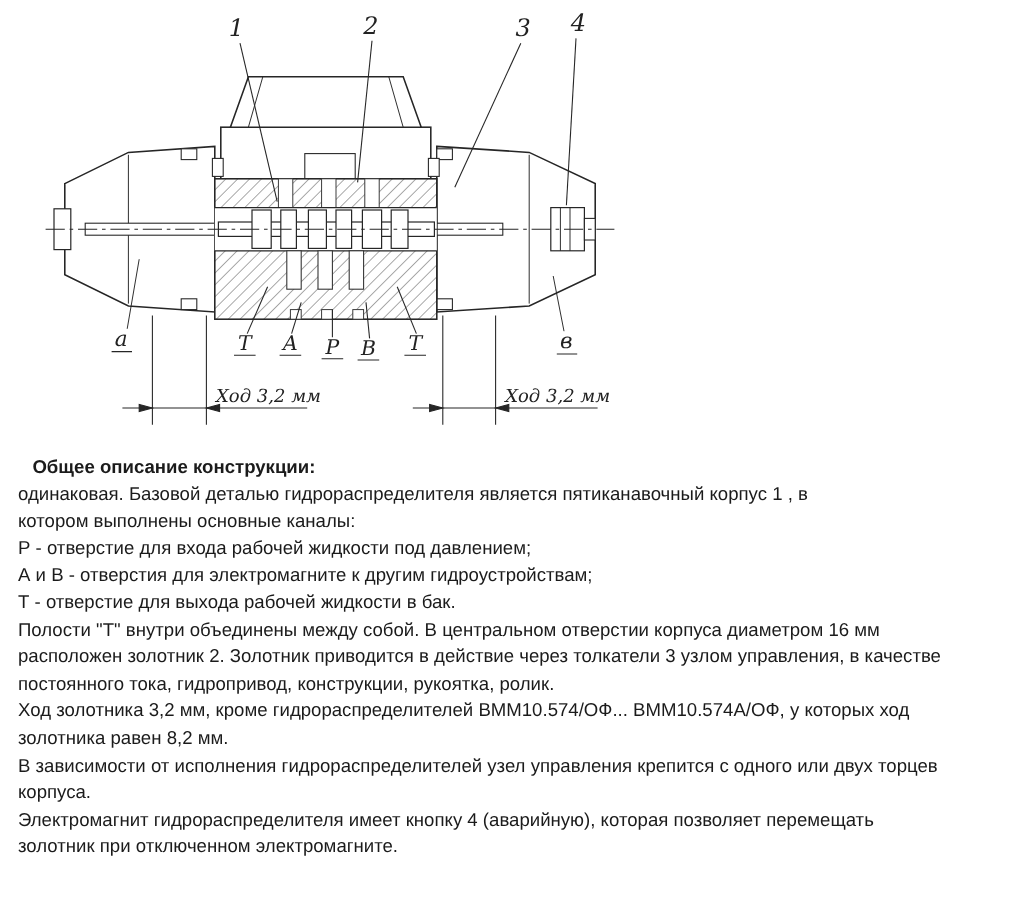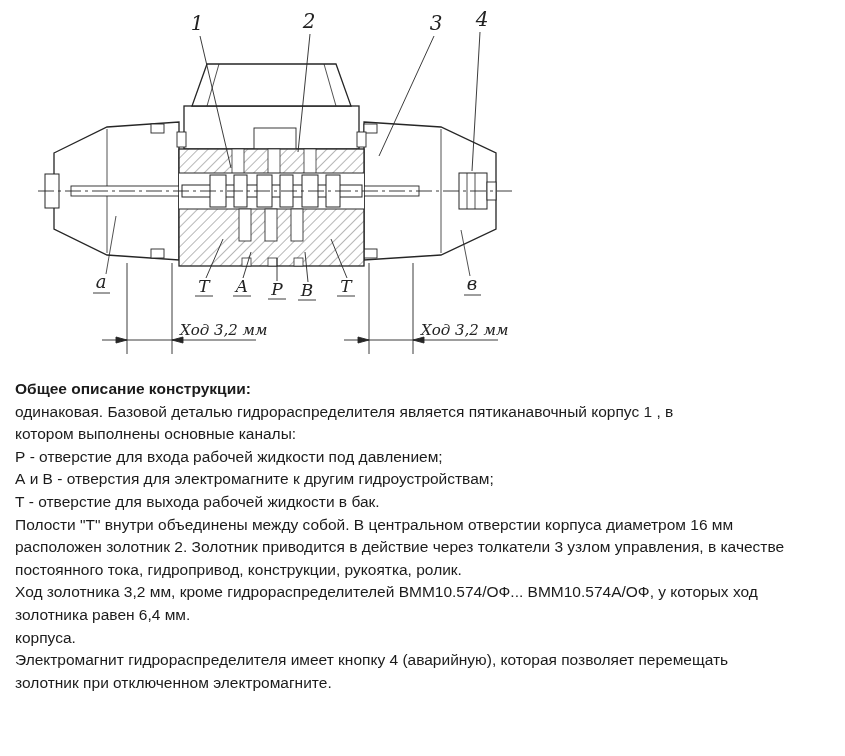--- a/index.html
+++ b/index.html
@@ -3,21 +3,21 @@
 <meta charset="utf-8">
 <style>
   html,body { margin:0; padding:0; background:#ffffff; }
   .page {
     width:845px; height:756px; overflow:hidden; background:#fff;
     font-family:"Liberation Sans", sans-serif; color:#1b1b1b;
   }
   .figure { padding:6px 0 0 14px; }
   svg text { font-family:"DejaVu Serif", serif; font-style:italic; fill:#222; }
   .text-block { padding:6px 18px 0 15px; font-size:15.5px; line-height:22.6px; }
-  .heading { font-weight:bold; margin:0 0 0 0; }
+  .heading { font-weight:bold; margin:0 0 0 12px; }
   .line { white-space:nowrap; }
 </style>
 </head>
 <body>
 
 <div class="page">
 
   <div class="figure">
     <svg width="520" height="362" viewBox="0 0 520 362">
       <defs>
@@ -155,19 +155,20 @@
     <p class="heading">Общее описание конструкции:</p>
     <div class="line">одинаковая. Базовой деталью гидрораспределителя является пятиканавочный корпус 1 , в</div>
     <div class="line">котором выполнены основные каналы:</div>
     <div class="line">Р - отверстие для входа рабочей жидкости под давлением;</div>
     <div class="line">А и В - отверстия для электромагните к другим гидроустройствам;</div>
     <div class="line">Т - отверстие для выхода рабочей жидкости в бак.</div>
     <div class="line">Полости "Т" внутри объединены между собой. В центральном отверстии корпуса диаметром 16 мм</div>
     <div class="line">расположен золотник 2. Золотник приводится в действие через толкатели 3 узлом управления, в качестве</div>
     <div class="line">постоянного тока, гидропривод, конструкции, рукоятка, ролик.</div>
     <div class="line">Ход золотника 3,2 мм, кроме гидрораспределителей ВММ10.574/ОФ... ВММ10.574А/ОФ, у которых ход</div>
-    <div class="line">золотника равен 6,4 мм.</div>
+    <div class="line">золотника равен 8,2 мм.</div>
+    <div class="line">В зависимости от исполнения гидрораспределителей узел управления крепится с одного или двух торцев</div>
     <div class="line">корпуса.</div>
     <div class="line">Электромагнит гидрораспределителя имеет кнопку 4 (аварийную), которая позволяет перемещать</div>
     <div class="line">золотник при отключенном электромагните.</div>
   </div>
 
 </div>
 
 </body></html>

